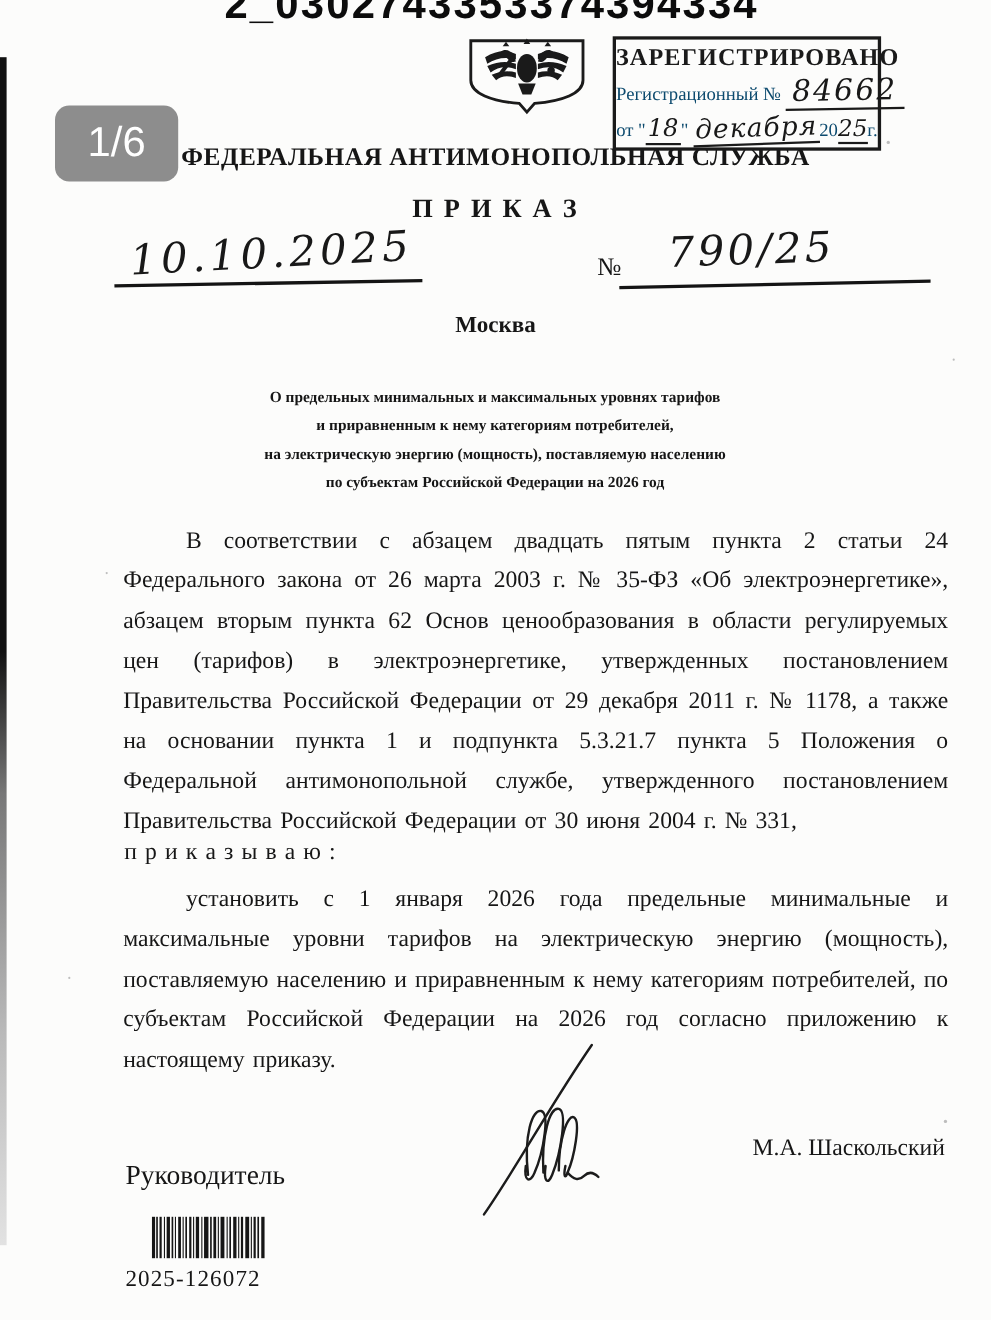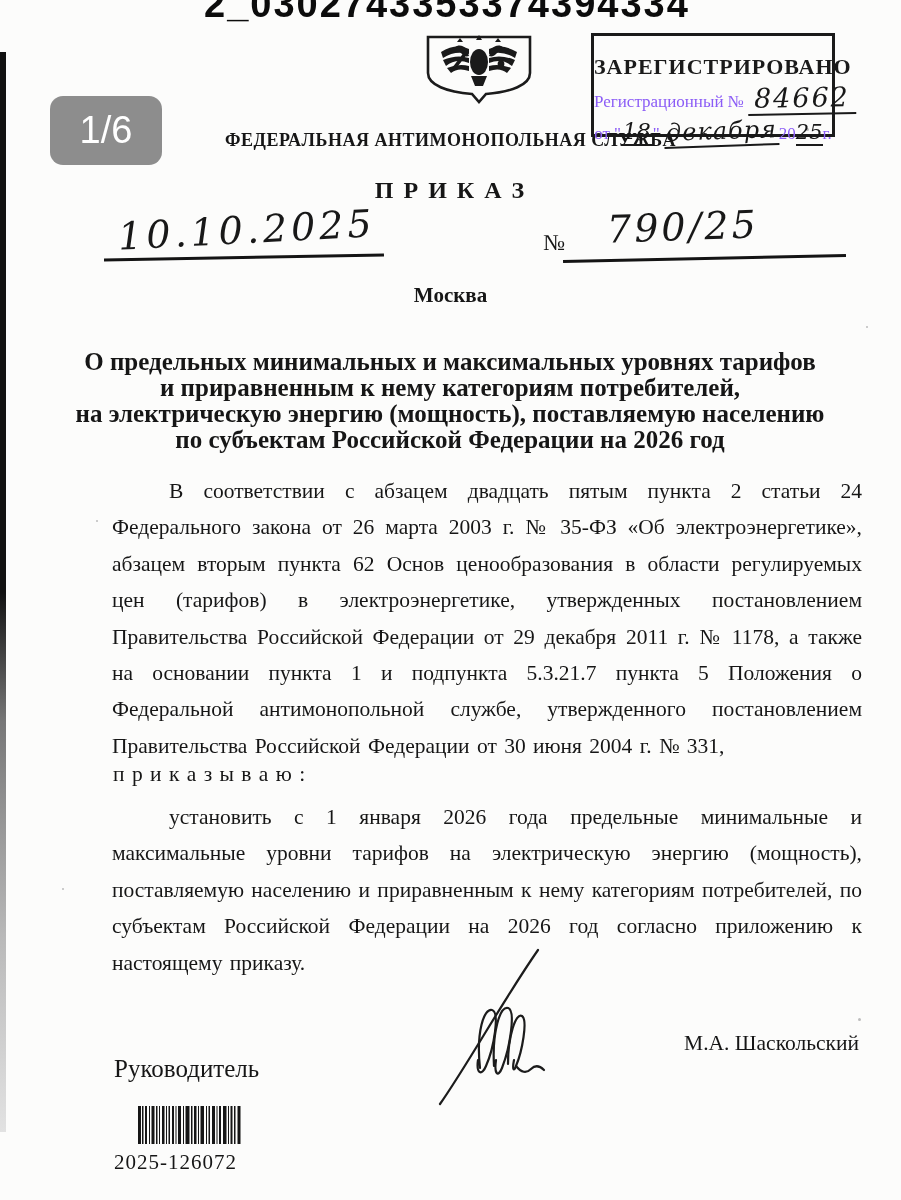--- a/index.html
+++ b/index.html
@@ -24,37 +24,37 @@
   .page-badge {
     position:absolute; left:50px; top:96px; width:112px; height:69px;
     background:rgba(125,125,125,0.88); border-radius:13px;
     display:flex; align-items:center; justify-content:center;
     color:#fff; font-family:"Liberation Sans", sans-serif; font-size:38px;
   }
   .arms { position:absolute; left:421px; top:32px; }
   
   .stamp {
     position:absolute; left:557px; top:33px; width:244px; height:104px;
-    border:3px solid #1a1a1a; z-index:3; text-align:center; padding-top:18px;margin-left:34px;
+    border:3px solid #1a1a1a; z-index:3; text-align:center; padding-top:3px;
   }
   .stamp-title { font-weight:bold; font-size:22px; letter-spacing:1px; color:#1a1a1a; }
   .stamp-row { margin-top:2px; white-space:nowrap; }
-  .printed { font-size:17px; color:#8b5cf6; }
+  .printed { font-size:17px; color:#0c4a6e; }
   .hand {
     font-family:"DejaVu Serif", serif; font-style:italic; color:#181818;
   }
   .u { border-bottom:2px solid #1a1a1a; }
   .stamp-reg-num { font-size:27px; letter-spacing:2px; padding:0 6px; display:inline-block; transform:rotate(-1deg); }
   .stamp-day { font-size:22px; padding:0 2px; }
   .stamp-month { font-size:24px; letter-spacing:1px; padding:0 2px; display:inline-block; transform:rotate(-2deg); }
   .stamp-year-hand { font-size:21px;text-align:right; }
   
   .agency {
     position:absolute; left:0; top:130px; width:100%; text-align:center;
-    font-weight:bold; font-size:18px; letter-spacing:0.5px; z-index:1;
+    font-weight:bold; font-size:23px; letter-spacing:0.5px; z-index:1;
   }
   .doc-type {
     position:absolute; left:0; top:177px; width:100%; text-align:center;
     font-weight:bold; font-size:24px; letter-spacing:2px;
   }
   
   .date-hand {
     position:absolute; left:118px; top:208px; font-size:38px;
     letter-spacing:4px; transform:rotate(-3deg); white-space:nowrap;
   }
@@ -62,21 +62,21 @@
   .num-label { position:absolute; left:543px; top:230px; font-size:23px; }
   .num-hand {
     position:absolute; left:607px; top:205px; font-size:38px;
     letter-spacing:3px; transform:rotate(-2deg); white-space:nowrap;
   }
   .num-line { position:absolute; left:563px; top:257px; width:283px; height:3px; background:#141414; transform:rotate(-1.2deg); }
   .city { position:absolute; left:0; top:283px; width:100%; text-align:center; font-weight:bold; font-size:21px; }
   
   .doc-title {
     position:absolute; left:75px; top:349px; width:750px; text-align:center;
-    font-weight:bold; font-size:25px; line-height:26px;
+    font-weight:bold; font-size:14px; line-height:26px;
   }
   
   .para {
     position:absolute; left:112px; width:750px;
     font-size:21.5px; line-height:36.4px; text-align:justify;
     text-indent:57px; word-spacing:2px;
   }
   .para1 { top:473px; }
   .order-word { position:absolute; left:113px; top:762px; font-size:21.5px; letter-spacing:1px; }
   .para2 { top:799px; }

